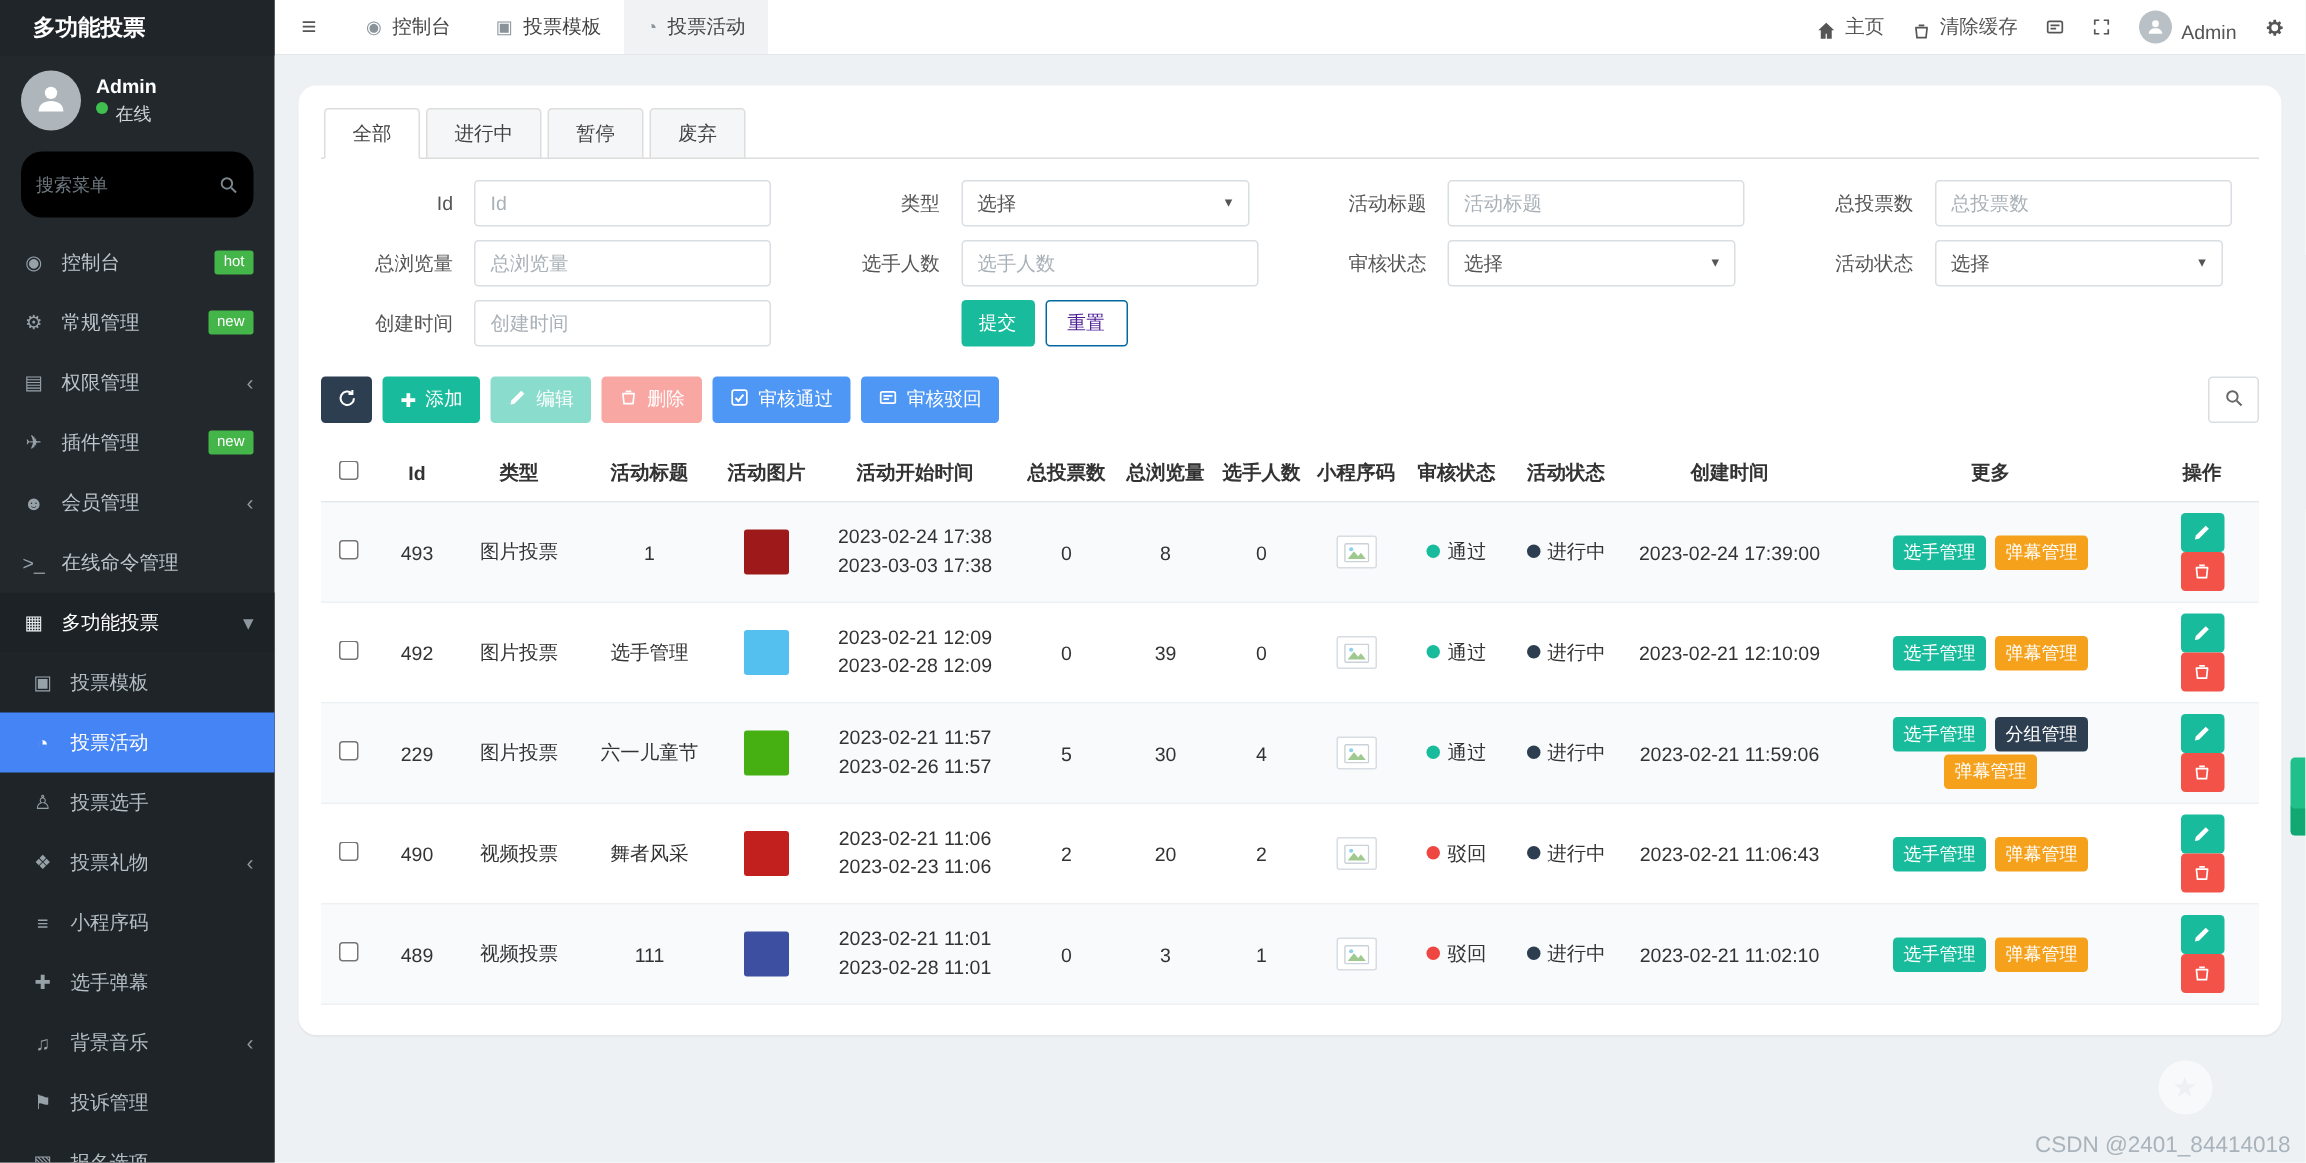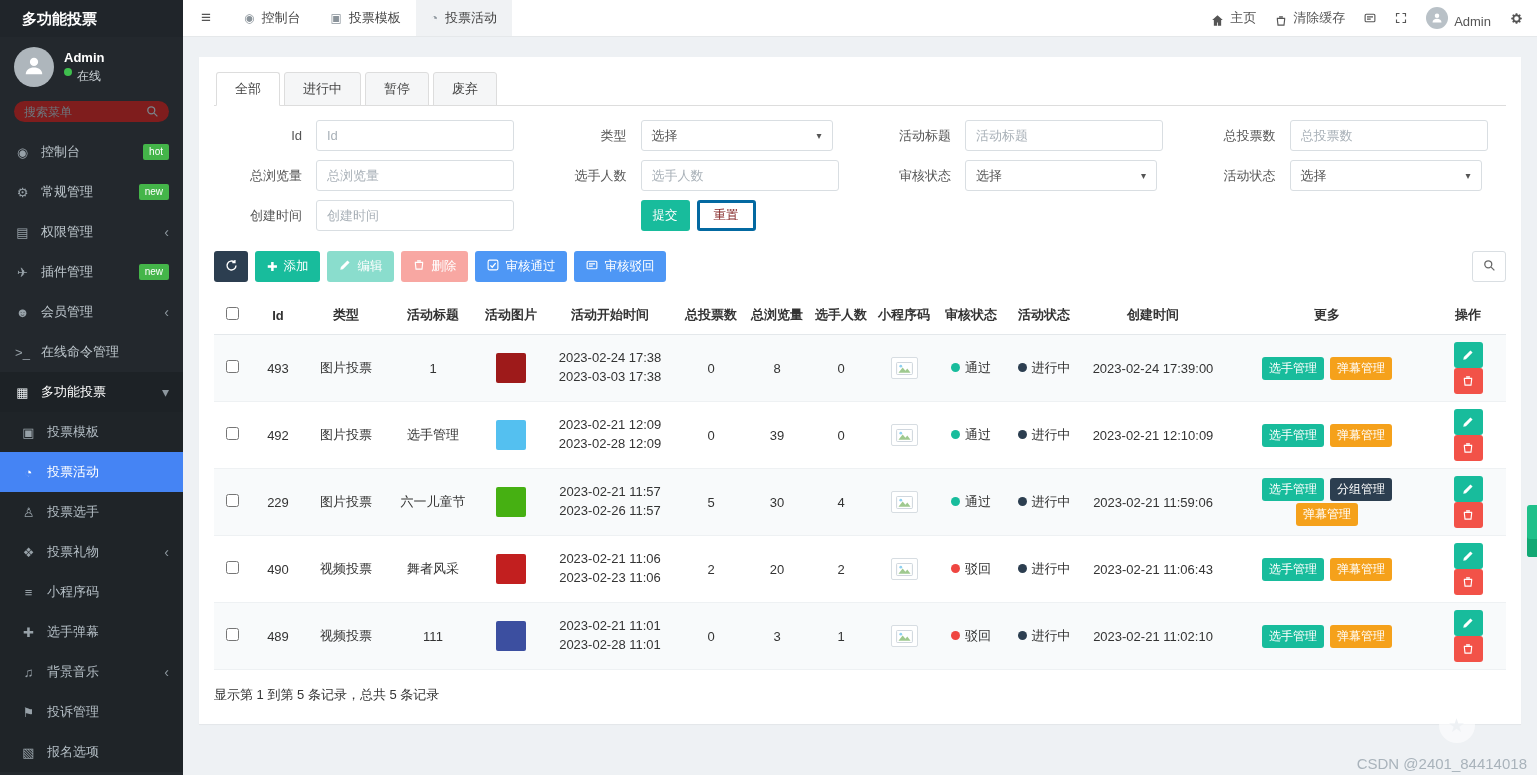--- a/index.html
+++ b/index.html
@@ -9,21 +9,21 @@
 
 
 .sidebar{position:absolute;left:0;top:0;bottom:0;width:183px;background:#23282d;color:#b9c3c9;z-index:10}
 .brand{height:37px;line-height:37px;padding-left:22px;color:#fff;font-size:15px;font-weight:bold;background:#20252a;white-space:nowrap}
 .user-panel{display:flex;align-items:center;gap:10px;padding:10px 14px 6px}
 .avatar{width:40px;height:40px;border-radius:50%;background:#aeb6bc;display:flex;align-items:center;justify-content:center;color:#fff}
 .avatar svg{width:22px;height:22px}
 .user-name{color:#fff;font-size:13px;font-weight:bold;margin-bottom:3px}
 .user-status{font-size:12px;color:#cfd6da;display:flex;align-items:flex-start;gap:5px}
 .status-dot{width:8px;height:8px;border-radius:50%;background:#3fbf4e}
-.menu-search{margin:8px 14px 10px;background:#7f1d1d;border-radius:14px;height:21px;display:flex;align-items:center;padding:0 10px}
+.menu-search{margin:8px 14px 10px;background:#000000;border-radius:14px;height:44px;display:flex;align-items:center;padding:0 10px}
 .menu-search input{flex:1;background:transparent;border:0;outline:0;color:#9aa4ab;font-size:12px;font-family:inherit;min-width:0}
 .menu-search input::placeholder{color:#6d777e}
 .search-ic{color:#7b858c;display:flex}
 .menu-item{height:40px;display:flex;align-items:center;gap:10px;padding:0 14px;cursor:pointer;font-size:13px;color:#bdc6cc;white-space:nowrap}
 .menu-item .mi-icon{width:17px;text-align:center;color:#97a1a8;font-size:13px;flex:0 0 17px}
 .menu-item .badge{margin-left:auto;background:var(--badge);color:#fff;font-size:10px;padding:2px 6px;border-radius:2px;line-height:1.2}
 .menu-item .chev{margin-left:auto;color:#8d979e;font-size:14px}
 .menu-item.expanded{color:#fff;background:#1d2226}
 .menu-item.expanded .mi-icon{color:#e7ebee}
 .submenu{background:#1f2428}
@@ -39,40 +39,40 @@
 .top-tab .tt-ic{color:#8a939a;font-size:12px}
 .top-tab.active{background:#f0f2f4}
 .top-right{margin-left:auto;display:flex;align-items:center;gap:19px;padding-right:14px;color:#555}
 .tr-item{display:flex;align-items:flex-end;gap:6px;cursor:pointer;font-size:13px;white-space:nowrap}
 .tr-item svg{display:block}
 .mini-avatar{width:22px;height:22px;border-radius:50%;background:#b9c1c7;display:flex;align-items:center;justify-content:center;color:#fff}
 .mini-avatar svg{width:12px;height:12px}
 
 
 .content{position:absolute;left:183px;top:37px;right:0;bottom:0;background:#eef1f4;padding:20px 16px;overflow:hidden}
-.panel{background:#fff;border-radius:0;padding:15px 15px 20px;box-shadow:0 1px 1px rgba(0,0,0,.04)}
+.panel{background:#fff;border-radius:12px;padding:15px 15px 20px;box-shadow:0 1px 1px rgba(0,0,0,.04)}
 .page-tabs{display:flex;border-bottom:1px solid #ddd;padding-left:2px}
 .ptab{padding:7px 18px;border:1px solid #ddd;background:#f5f6f7;color:#444;margin-right:4px;border-radius:3px 3px 0 0;margin-bottom:-1px;cursor:pointer;font-size:13px}
 .ptab.active{background:#fff;border-bottom-color:#fff}
 
 .filters{display:grid;grid-template-columns:repeat(4,1fr);row-gap:9px;column-gap:6px;padding:14px 0 4px}
 .fgroup{display:flex;align-items:center}
 .flabel{flex:0 0 88px;text-align:right;margin-right:14px;color:#555;font-size:13px;white-space:nowrap}
 .fctl{flex:0 0 192px;height:31px;border:1px solid #d9dee2;border-radius:3px;padding:0 10px;font-size:13px;color:#555;outline:none;font-family:inherit;background:#fff}
 input.fctl::placeholder{color:#a9b1b8}
 .select{display:flex;align-items:center;justify-content:space-between;cursor:pointer;color:#555}
 .select .caret{color:#555;font-size:10px}
 .fgroup.buttons{grid-column:2}
 
 .btn{display:inline-flex;align-items:center;gap:6px;border:0;border-radius:3px;height:31px;padding:0 12px;font-size:12.5px;color:#fff;cursor:pointer;font-family:inherit;white-space:nowrap}
 .btn.green{background:var(--green)}
 .btn.navy{background:var(--navy)}
 .btn.blue{background:var(--blue)}
 .btn.red{background:var(--red)}
-.btn.plain{background:#fff;border:3px solid #0369a1;color:#7f1d1d;padding:0 14px}
+.btn.plain{background:#fff;border:1px solid #0369a1;color:#4c1d95;padding:0 14px}
 .btn.white{background:#fff;border:1px solid #d9dee2;color:#666}
 .btn.disabled{opacity:.5;cursor:default}
 .icon-btn{width:34px;justify-content:center;padding:0}
 .toolbar{display:flex;gap:7px;align-items:center;margin-top:16px}
 .toolbar .right{margin-left:auto}
 
 
 .grid{width:100%;border-collapse:collapse;margin-top:14px;table-layout:fixed}
 .grid th{font-weight:bold;color:#333;padding:10px 4px;border-bottom:1px solid #e4e8eb;font-size:13px;text-align:center;cursor:pointer;white-space:nowrap}
 .grid td{padding:7px 4px;text-align:center;border-bottom:1px solid #eef1f3;color:#333;vertical-align:middle;font-size:13px}
@@ -571,21 +571,20 @@
               </button><button class="op red">
                 <svg viewBox="0 0 16 16" width="12" height="12">
                   <path fill="none" stroke="currentColor" stroke-width="1.5" d="M2.5 4.5h11m-8-2h5m-7.5 2l1 9h8l1-9"></path>
                 </svg>
               </button>
     </td>
           </tr>
         </tbody>
     </table>
 
-    <div class="records">显示第 1 到第 5 条记录，总共 5 条记录</div>
   </section>
 </main>
 
 <div class="fa-watermark">
   <span class="fa-logo">★</span>
 </div>
 <div class="csdn">CSDN @2401_84414018</div>
 <div class="float-widget"></div>
 
 </body></html>

